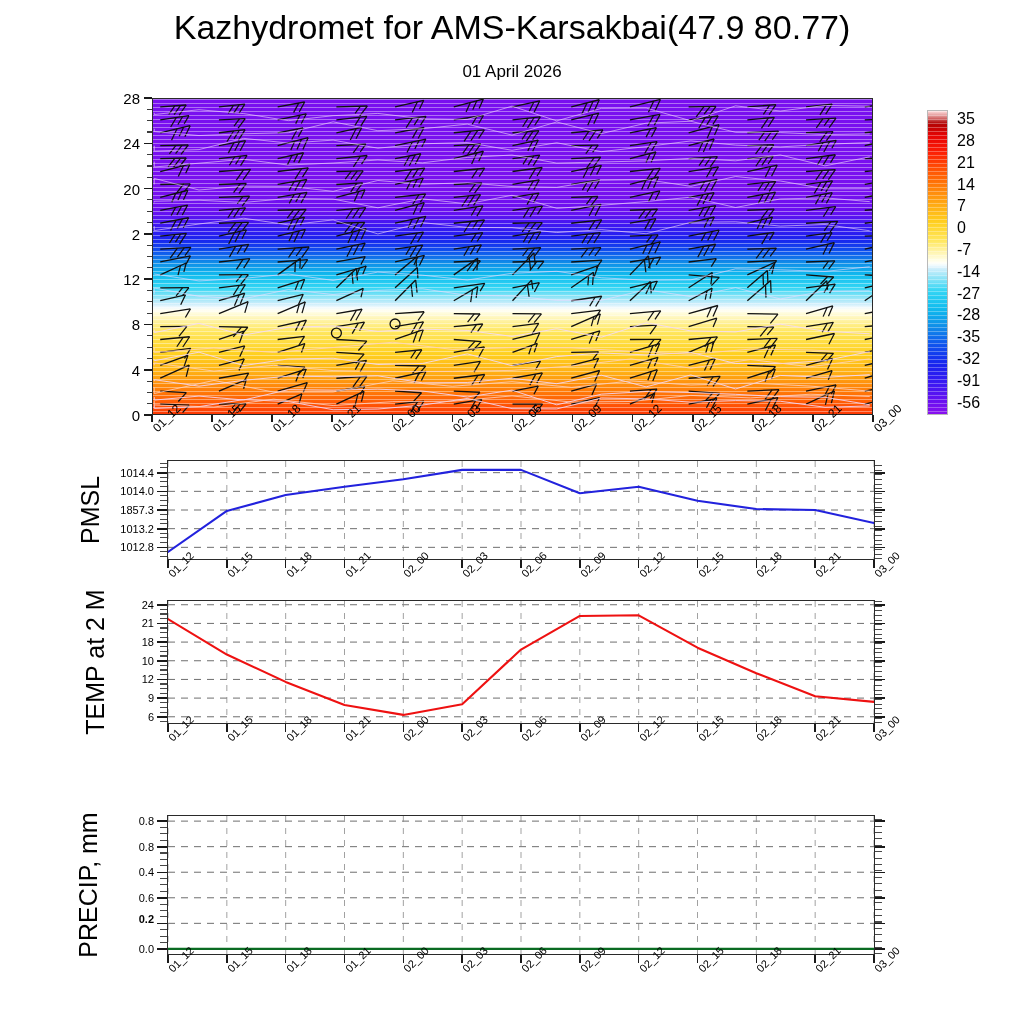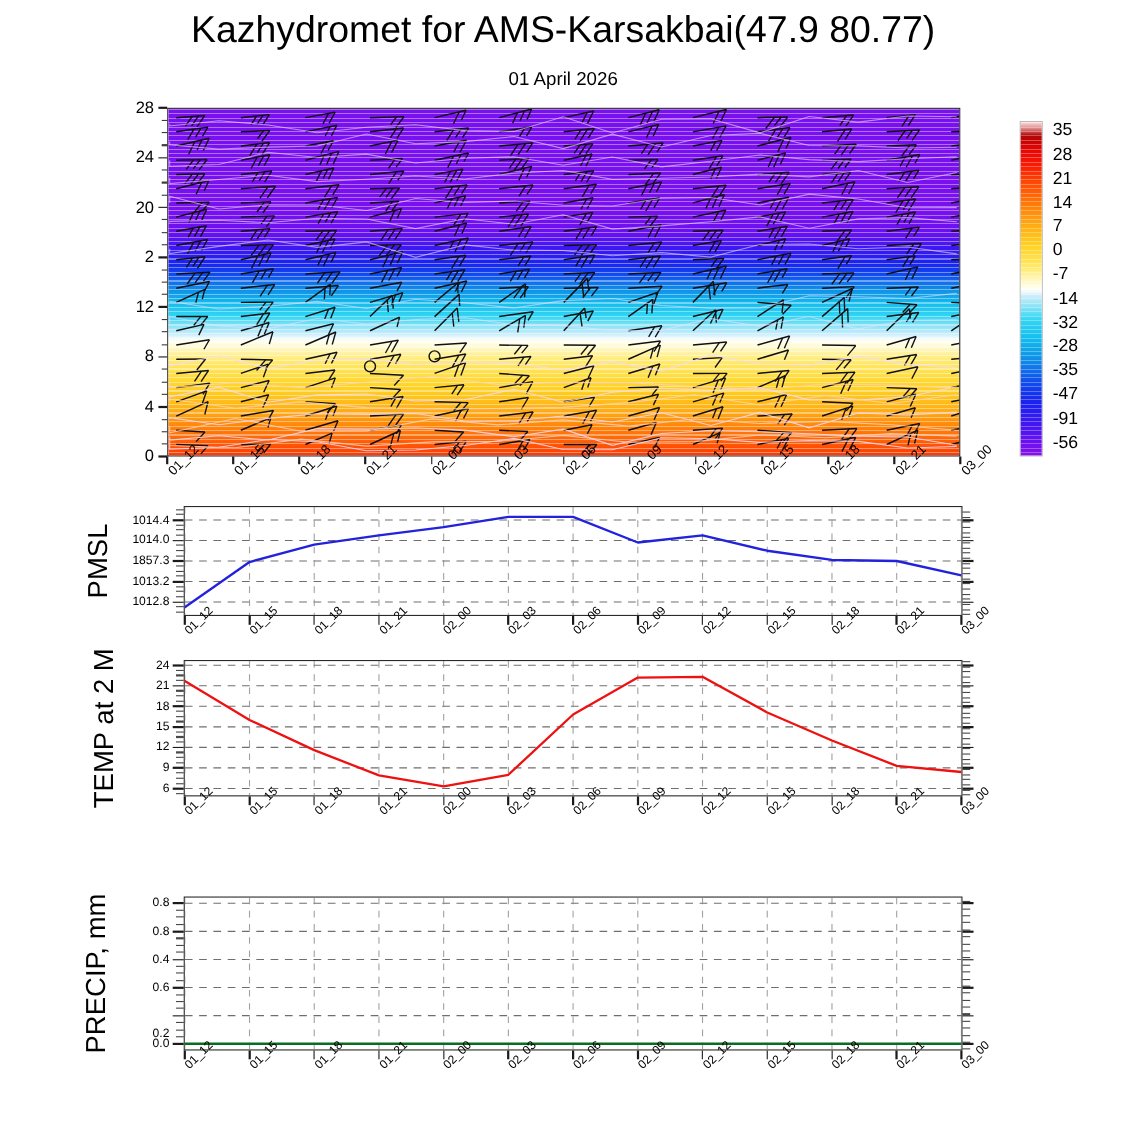--- a/index.html
+++ b/index.html
@@ -1743,24 +1743,24 @@
 </div>
 <div id="cbarlabels">
     <div class="cblab" style="top: 119.337px;">35</div>
     <div class="cblab" style="top: 141.122px;">28</div>
     <div class="cblab" style="top: 162.908px;">21</div>
     <div class="cblab" style="top: 184.694px;">14</div>
     <div class="cblab" style="top: 206.48px;">7</div>
     <div class="cblab" style="top: 228.265px;">0</div>
     <div class="cblab" style="top: 250.051px;">-7</div>
     <div class="cblab" style="top: 271.837px;">-14</div>
-    <div class="cblab" style="top: 293.622px;">-32</div>
+    <div class="cblab" style="top: 293.622px;">-27</div>
     <div class="cblab" style="top: 315.408px;">-28</div>
     <div class="cblab" style="top: 337.194px;">-35</div>
-    <div class="cblab" style="top: 358.98px;">-47</div>
+    <div class="cblab" style="top: 358.98px;">-32</div>
     <div class="cblab" style="top: 380.765px;">-91</div>
     <div class="cblab" style="top: 402.551px;">-56</div>
   </div>
 
 <div class="panel" id="pmslpanel" style="left: 167px; top: 460px; width: 708px; height: 100px;">
   <svg class="plotarea" id="pmslsvg" viewBox="0 0 706 98" preserveAspectRatio="none">
       <line x1="0" y1="86.33333333333346" x2="706" y2="86.33333333333346" stroke="#555" stroke-width="1" stroke-dasharray="7 6" opacity="0.85"></line>
       <line x1="0" y1="67.66666666666275" x2="706" y2="67.66666666666275" stroke="#555" stroke-width="1" stroke-dasharray="7 6" opacity="0.85"></line>
       <line x1="0" y1="48.99999999999734" x2="706" y2="48.99999999999734" stroke="#555" stroke-width="1" stroke-dasharray="7 6" opacity="0.85"></line>
       <line x1="0" y1="30.333333333331943" x2="706" y2="30.333333333331943" stroke="#555" stroke-width="1" stroke-dasharray="7 6" opacity="0.85"></line>
@@ -1836,21 +1836,21 @@
       <polyline points="0.00,18.05 58.83,53.53 117.67,80.92 176.50,103.95 235.33,113.91 294.17,103.33 353.00,48.55 411.83,14.94 470.67,14.32 529.50,46.68 588.33,72.20 647.17,95.23 706.00,100.84" fill="none" stroke="#ee1111" stroke-width="2.1" stroke-linejoin="round" stroke-linecap="round"></polyline>
     </svg>
 </div>
 <div id="tempaxis" style="position: absolute; left: 107px; top: 600px; width: 60px; height: 194px;">
     <div class="ylab" style="top: 116.776px; right: 13px;">6</div>
     <div class="tickmark" style="left: 50px; top: 116.076px; width: 10px; height: 1.7px;"></div>
     <div class="ylab" style="top: 98.102px; right: 13px;">9</div>
     <div class="tickmark" style="left: 50px; top: 97.402px; width: 10px; height: 1.7px;"></div>
     <div class="ylab" style="top: 79.4286px; right: 13px;">12</div>
     <div class="tickmark" style="left: 50px; top: 78.7286px; width: 10px; height: 1.7px;"></div>
-    <div class="ylab" style="top: 60.7551px; right: 13px;">15</div>
+    <div class="ylab" style="top: 60.7551px; right: 13px;">10</div>
     <div class="tickmark" style="left: 50px; top: 60.0551px; width: 10px; height: 1.7px;"></div>
     <div class="ylab" style="top: 42.0816px; right: 13px;">18</div>
     <div class="tickmark" style="left: 50px; top: 41.3816px; width: 10px; height: 1.7px;"></div>
     <div class="ylab" style="top: 23.4082px; right: 13px;">21</div>
     <div class="tickmark" style="left: 50px; top: 22.7082px; width: 10px; height: 1.7px;"></div>
     <div class="ylab" style="top: 4.73469px; right: 13px;">24</div>
     <div class="tickmark" style="left: 50px; top: 4.03469px; width: 10px; height: 1.7px;"></div>
     <div class="tickmark" style="left: 53px; top: 120.844px; width: 7px; height: 1.1px; opacity: 0.8;"></div>
     <div class="tickmark" style="left: 53px; top: 111.507px; width: 7px; height: 1.1px; opacity: 0.8;"></div>
     <div class="tickmark" style="left: 53px; top: 106.839px; width: 7px; height: 1.1px; opacity: 0.8;"></div>
@@ -1893,21 +1893,21 @@
       <line x1="529.5" y1="0" x2="529.5" y2="138" stroke="#8a8a8a" stroke-width="1" stroke-dasharray="6 6" opacity="0.8"></line>
       <line x1="588.3333333333334" y1="0" x2="588.3333333333334" y2="138" stroke="#8a8a8a" stroke-width="1" stroke-dasharray="6 6" opacity="0.8"></line>
       <line x1="647.1666666666666" y1="0" x2="647.1666666666666" y2="138" stroke="#8a8a8a" stroke-width="1" stroke-dasharray="6 6" opacity="0.8"></line>
       <line x1="706" y1="0" x2="706" y2="138" stroke="#8a8a8a" stroke-width="1" stroke-dasharray="6 6" opacity="0.8"></line>
       <polyline points="0.00,132.89 58.83,132.89 117.67,132.89 176.50,132.89 235.33,132.89 294.17,132.89 353.00,132.89 411.83,132.89 470.67,132.89 529.50,132.89 588.33,132.89 647.17,132.89 706.00,132.89" fill="none" stroke="#0a6b22" stroke-width="2.1" stroke-linejoin="round" stroke-linecap="round"></polyline>
     </svg>
 </div>
 <div id="precipaxis" style="position: absolute; left: 107px; top: 815px; width: 60px; height: 210px;">
     <div class="ylab" style="top: 133.889px; right: 13px;">0.0</div>
     <div class="tickmark" style="left: 50px; top: 133.189px; width: 10px; height: 1.7px;"></div>
-    <div class="ylab" style="top: 125px; right: 13px;">0.2</div>
+    <div class="ylab" style="top: 104px; right: 13px; font-weight: bold;">0.2</div>
     <div class="tickmark" style="left: 50px; top: 107.633px; width: 10px; height: 1.7px;"></div>
     <div class="ylab" style="top: 82.7778px; right: 13px;">0.6</div>
     <div class="tickmark" style="left: 50px; top: 82.0778px; width: 10px; height: 1.7px;"></div>
     <div class="ylab" style="top: 57.2222px; right: 13px;">0.4</div>
     <div class="tickmark" style="left: 50px; top: 56.5222px; width: 10px; height: 1.7px;"></div>
     <div class="ylab" style="top: 31.6667px; right: 13px;">0.8</div>
     <div class="tickmark" style="left: 50px; top: 30.9667px; width: 10px; height: 1.7px;"></div>
     <div class="ylab" style="top: 6.11111px; right: 13px;">0.8</div>
     <div class="tickmark" style="left: 50px; top: 5.41111px; width: 10px; height: 1.7px;"></div>
     <div class="tickmark" style="left: 53px; top: 126.9px; width: 7px; height: 1.1px; opacity: 0.8;"></div>

